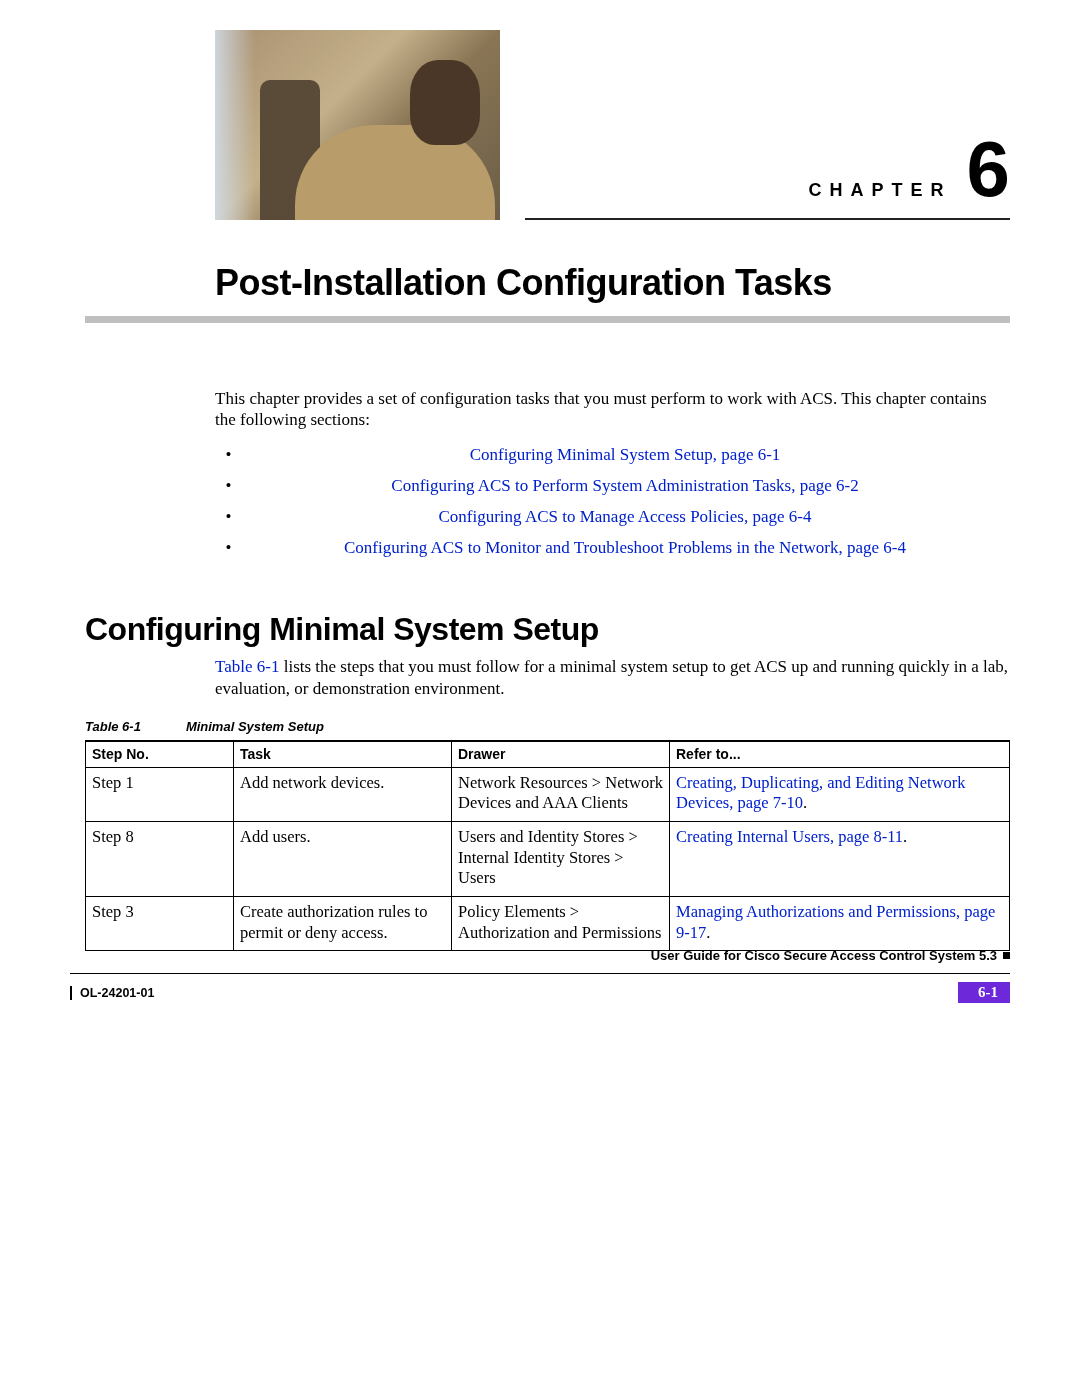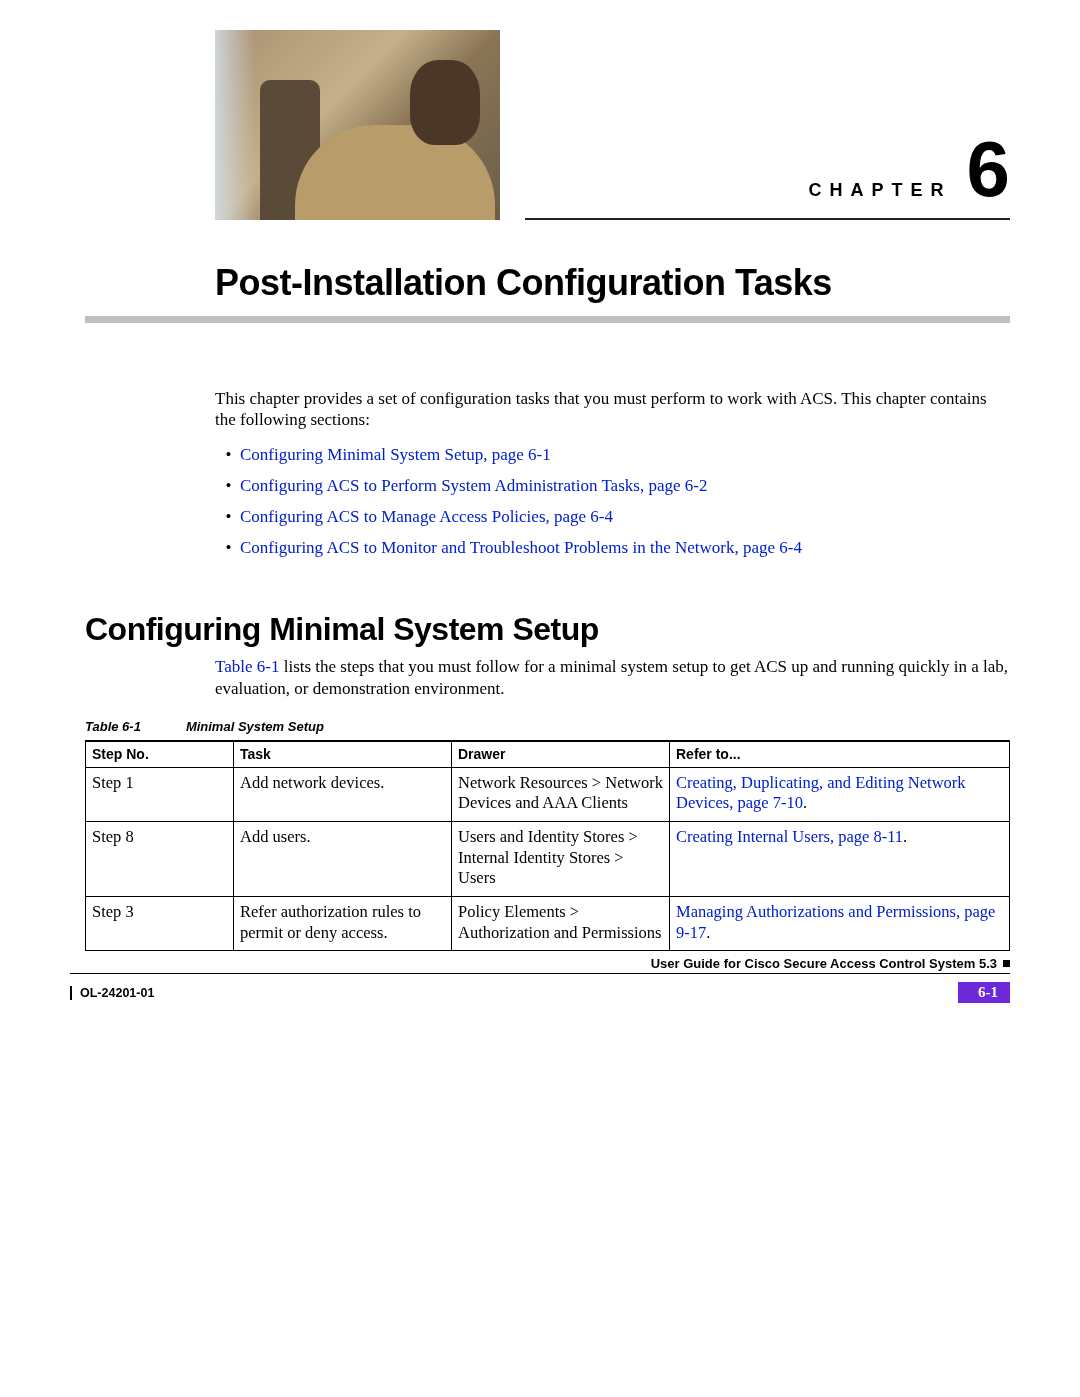--- a/index.html
+++ b/index.html
@@ -107,20 +107,21 @@
     line-height: 1.25;
   }
   ul.sections {
     margin: 6px 0 0 130px;
     padding-left: 25px;
     font-size: 17px;
     line-height: 1.6;
   }
   ul.sections li {
     margin-bottom: 4px;
+    text-align: center;
   }
   ul.sections li::marker {
     content: "•  ";
   }
   .link {
     color: #0020cc;
   }
   h2.section {
     font-family: Arial, Helvetica, sans-serif;
     font-weight: bold;
@@ -181,21 +182,21 @@
     position: absolute;
     left: 70px;
     right: 70px;
     bottom: 40px;
   }
   .footer-line {
     display: flex;
     align-items: center;
     gap: 6px;
   }
-  .footer-line.top { justify-content: flex-end; margin-bottom: 2px; }
+  .footer-line.top { justify-content: flex-end; margin-bottom: 10px; }
   .footer-title {
     font-family: Arial, Helvetica, sans-serif;
     font-weight: bold;
     font-size: 13px;
   }
   .sq { width: 7px; height: 7px; background: #000; display: inline-block; }
   .footer-line.bottom {
     border-top: 1.5px solid #000;
     padding-top: 8px;
     justify-content: space-between;
@@ -271,21 +272,21 @@
         <td><span class="link">Creating, Duplicating, and Editing Network Devices, page 7-10</span><span>.</span></td>
       </tr>
       <tr>
         <td>Step 8</td>
         <td>Add users.</td>
         <td>Users and Identity Stores &gt; Internal Identity Stores &gt; Users</td>
         <td><span class="link">Creating Internal Users, page 8-11</span><span>.</span></td>
       </tr>
       <tr>
         <td>Step 3</td>
-        <td>Refer authorization rules to permit or deny access.</td>
+        <td>Create authorization rules to permit or deny access.</td>
         <td>Policy Elements &gt; Authorization and Permissions</td>
         <td><span class="link">Managing Authorizations and Permissions, page 9-17</span><span>.</span></td>
       </tr>
     </tbody>
   </table>
 
   <div class="footer">
     <div class="footer-line top">
       <span class="footer-title">User Guide for Cisco Secure Access Control System 5.3</span>
       <span class="sq"></span>

